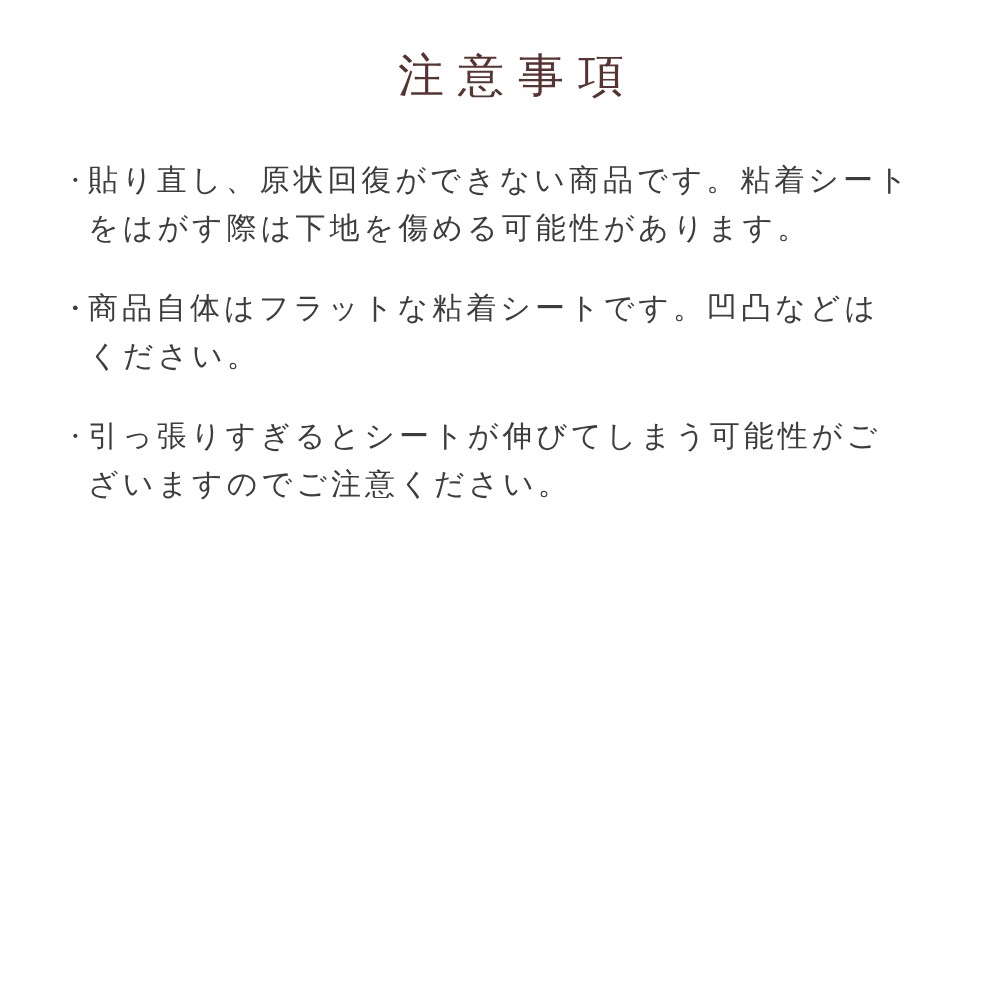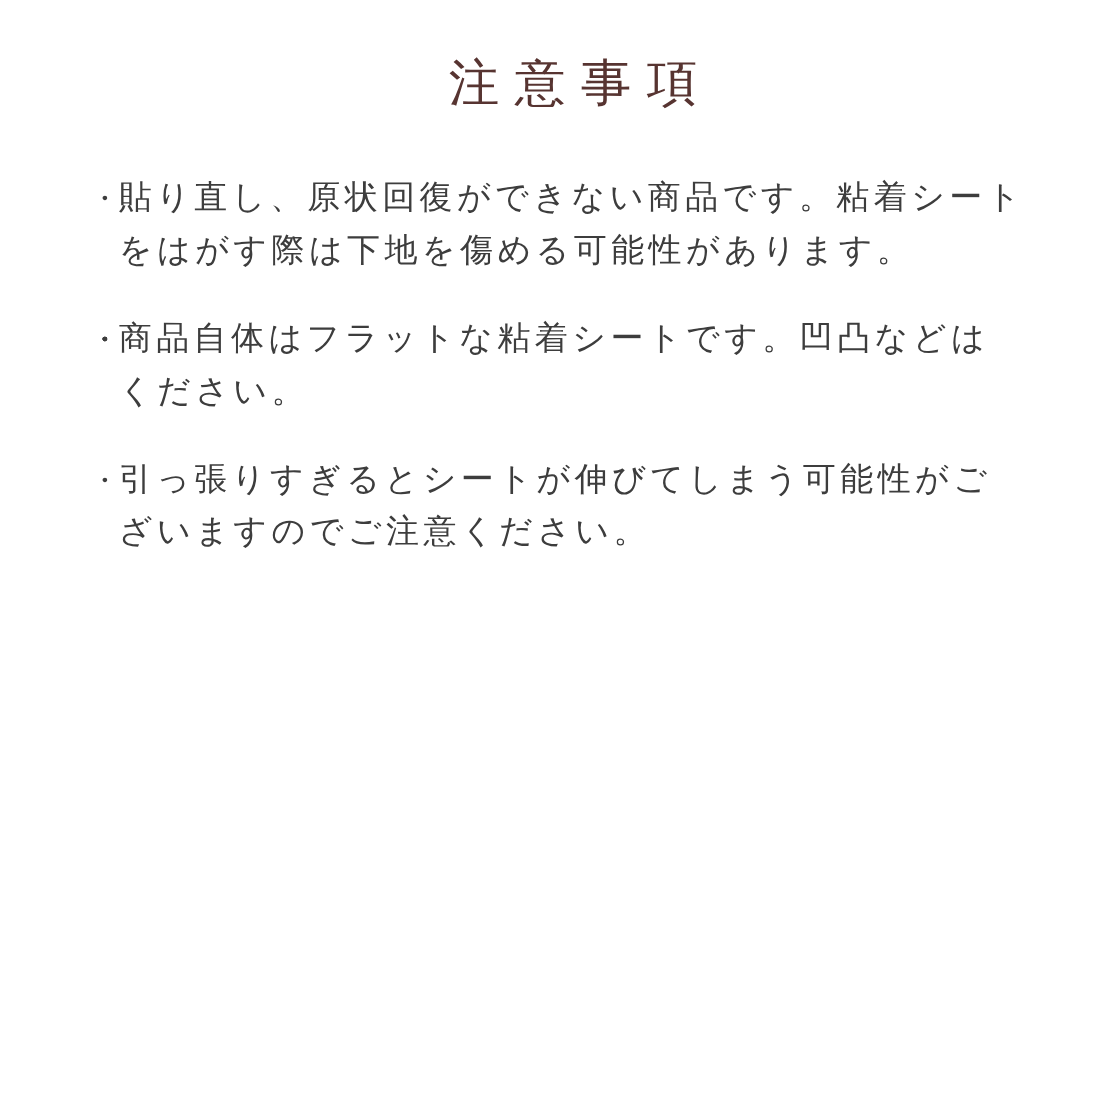--- a/index.html
+++ b/index.html
@@ -11,21 +11,21 @@
   html, body {
     width: 1000px;
     height: 1000px;
     background: var(--bg-color);
     font-family: "Liberation Sans", "DejaVu Sans", sans-serif;
     overflow: hidden;
   }
   .page {
     width: 1000px;
     height: 1000px;
-    padding: 52px 40px 0 82px;
+    padding: 52px 40px 0 62px;
     background: var(--bg-color);
   }
   .page-title {
     text-align: center;
     color: var(--title-color);
     font-size: 46px;
     font-weight: 500;
     letter-spacing: 14px;
     padding-left: 14px; 
     line-height: 1;

